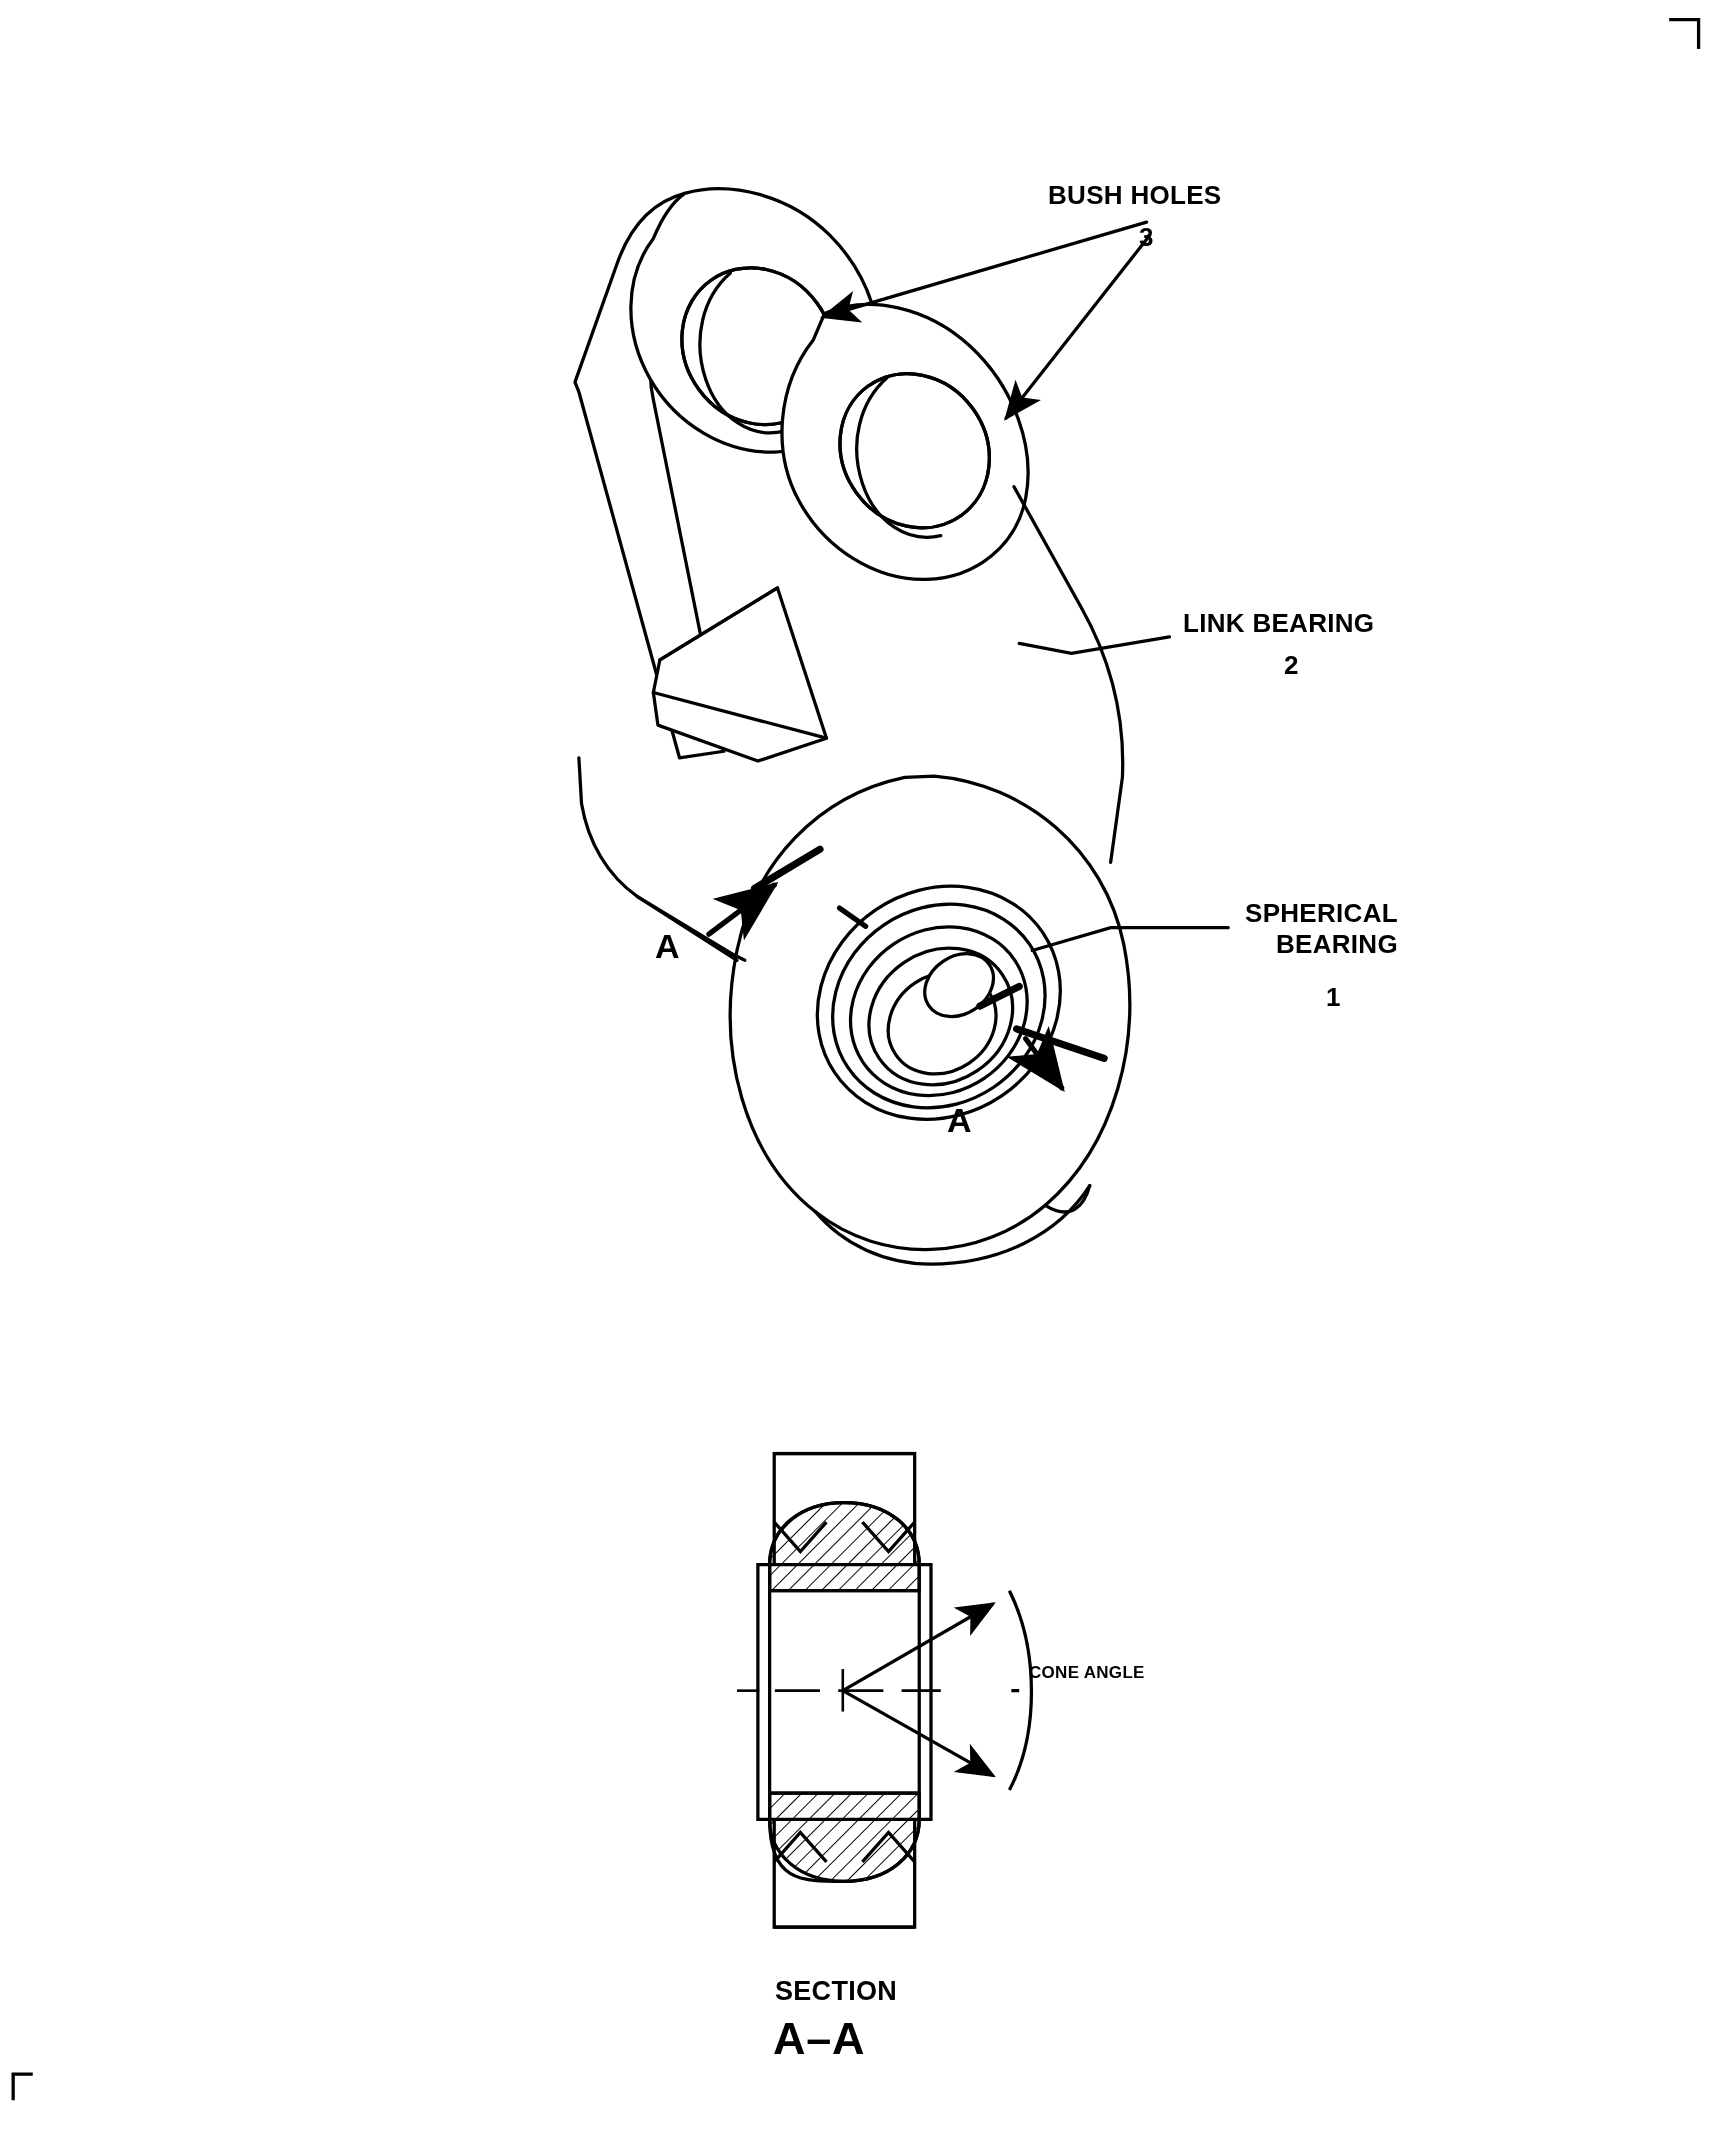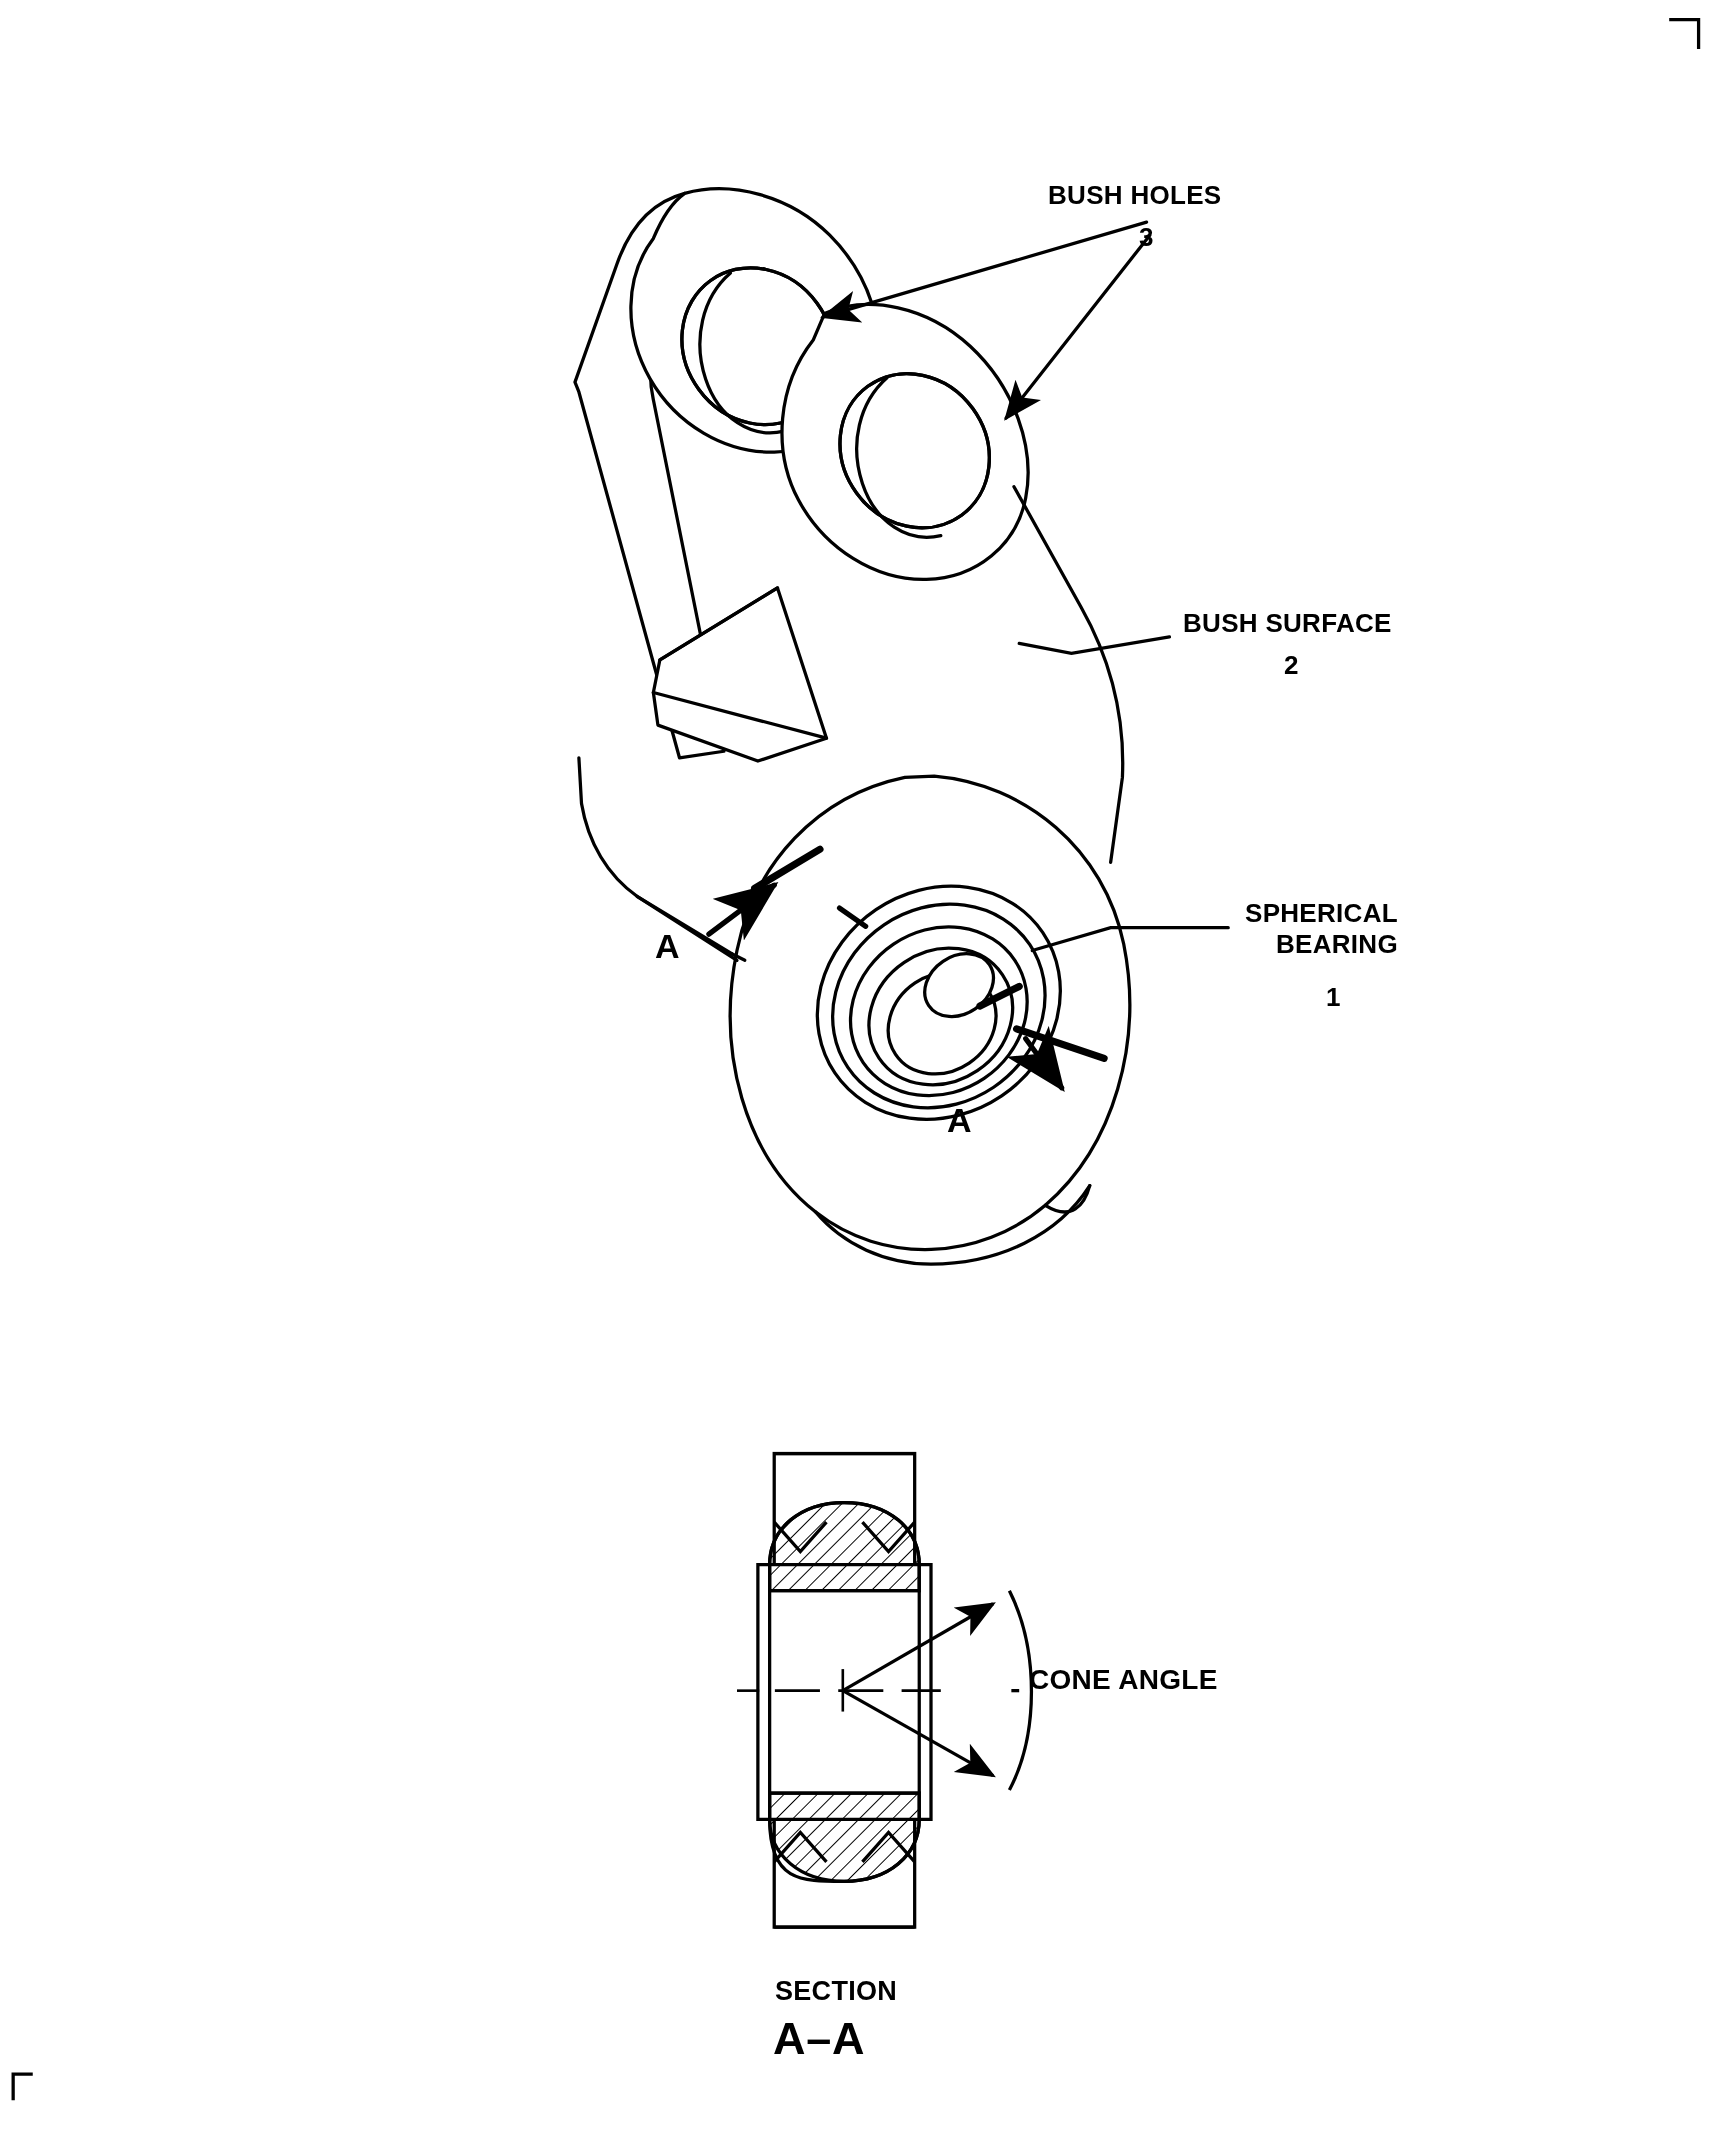--- a/index.html
+++ b/index.html
@@ -75,21 +75,21 @@
     font-size: 34px;
   }
   .lbl-sec-a2 {
     left: 947px;
     top: 1100px;
     font-size: 34px;
   }
   .lbl-cone {
     left: 1029px;
     top: 1663px;
-    font-size: 28px;
+    font-size: 17px;
     letter-spacing: 0.3px;
   }
   .lbl-section {
     left: 775px;
     top: 1976px;
     font-size: 27px;
     letter-spacing: 0.3px;
   }
   .lbl-aa {
     left: 773px;
@@ -282,21 +282,21 @@
         <path d="M1545,2435 C1590,2525 1590,2655 1545,2740" fill="none"></path>
       </g>
 
       <line x1="1548" y1="2588" x2="1560" y2="2588" stroke-width="5"></line>
     </g>
   </svg>
 
   <div class="lbl lbl-bush">BUSH HOLES</div>
   <div class="lbl lbl-bush-num">3</div>
 
-  <div class="lbl lbl-link">BUSH SURFACE</div>
+  <div class="lbl lbl-link">LINK BEARING</div>
   <div class="lbl lbl-link-num">2</div>
 
   <div class="lbl lbl-sph">SPHERICAL
 BEARING</div>
   <div class="lbl lbl-sph-num">1</div>
 
   <div class="lbl lbl-sec-a1">A</div>
   <div class="lbl lbl-sec-a2">A</div>
 
   <div class="lbl lbl-cone">CONE ANGLE</div>

